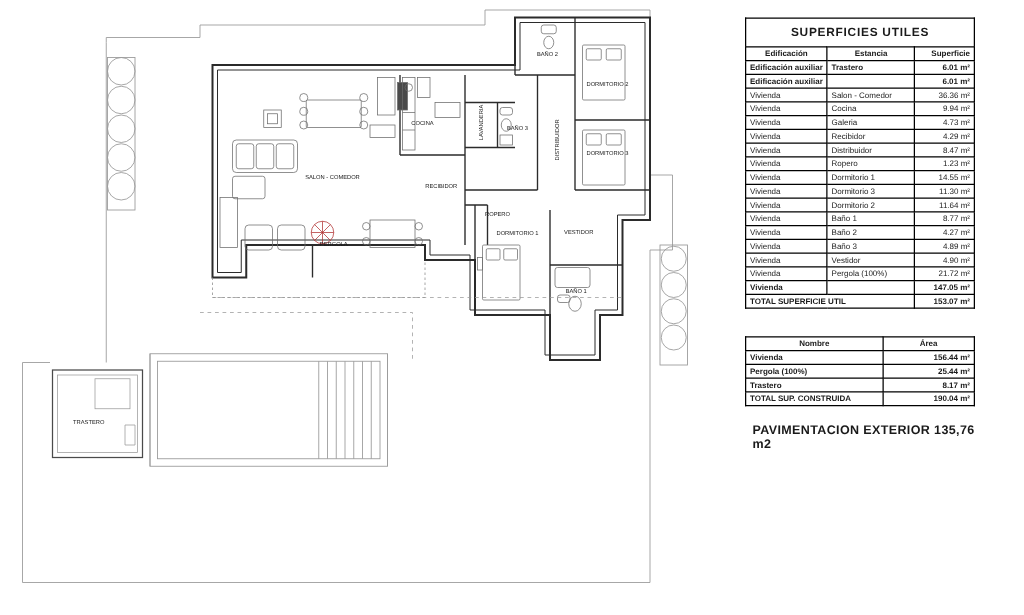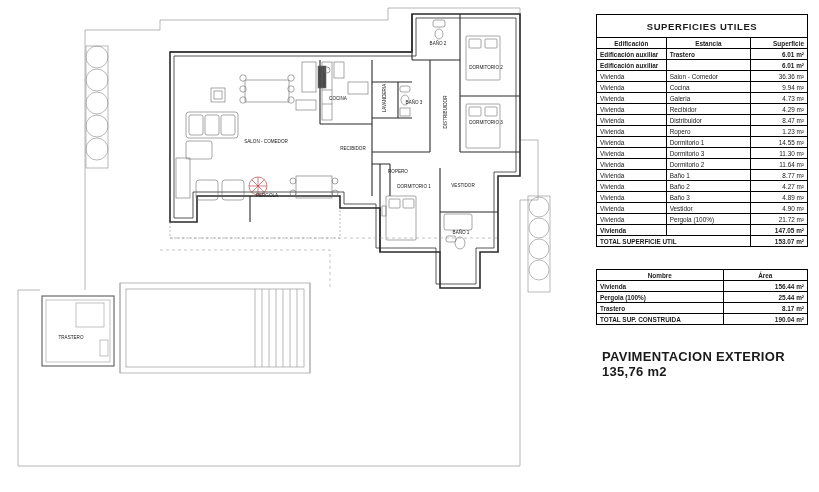--- a/index.html
+++ b/index.html
@@ -9,21 +9,21 @@
     font-family:"Liberation Sans", sans-serif;
     color:#1a1a1a;
     overflow:hidden;
     position:relative;
   }
   .plan{
     position:absolute;left:0;top:0;width:575px;height:492px;
   }
   .plan svg{display:block;}
   .tables{
-    position:absolute;left:596px;top:14px;width:212px;
+    position:absolute;left:596px;top:14px;width:184px;
   }
   .tbl-title{
     text-align:center;
     font-size:9.5px;
     font-weight:bold;
     letter-spacing:0.6px;
     padding:6px 0 5px 0;
     border:1px solid #000;
     border-bottom:none;
     background:#fff;
@@ -47,22 +47,22 @@
     font-size:6.4px;
   }
   .c-edif{width:33%;}
   .c-est{width:40%;}
   .c-sup{width:27%;text-align:right;}
   td.num{text-align:right;}
   tr.bold td{font-weight:bold;}
   .totalrow td{font-weight:bold;border-top:1px solid #000;}
   .sep{height:22px;}
   .pav{
-    margin-top:24px;
-    font-size:13px;
+    margin-top:14px;
+    font-size:10px;
     font-weight:bold;
     letter-spacing:0.3px;
     padding-left:6px;
   }
   .t2 td:first-child{width:60%;}
   .t2 td:last-child{text-align:right;}
   text{font-family:"Liberation Sans", sans-serif;}
 </style>
 </head>
 <body>

